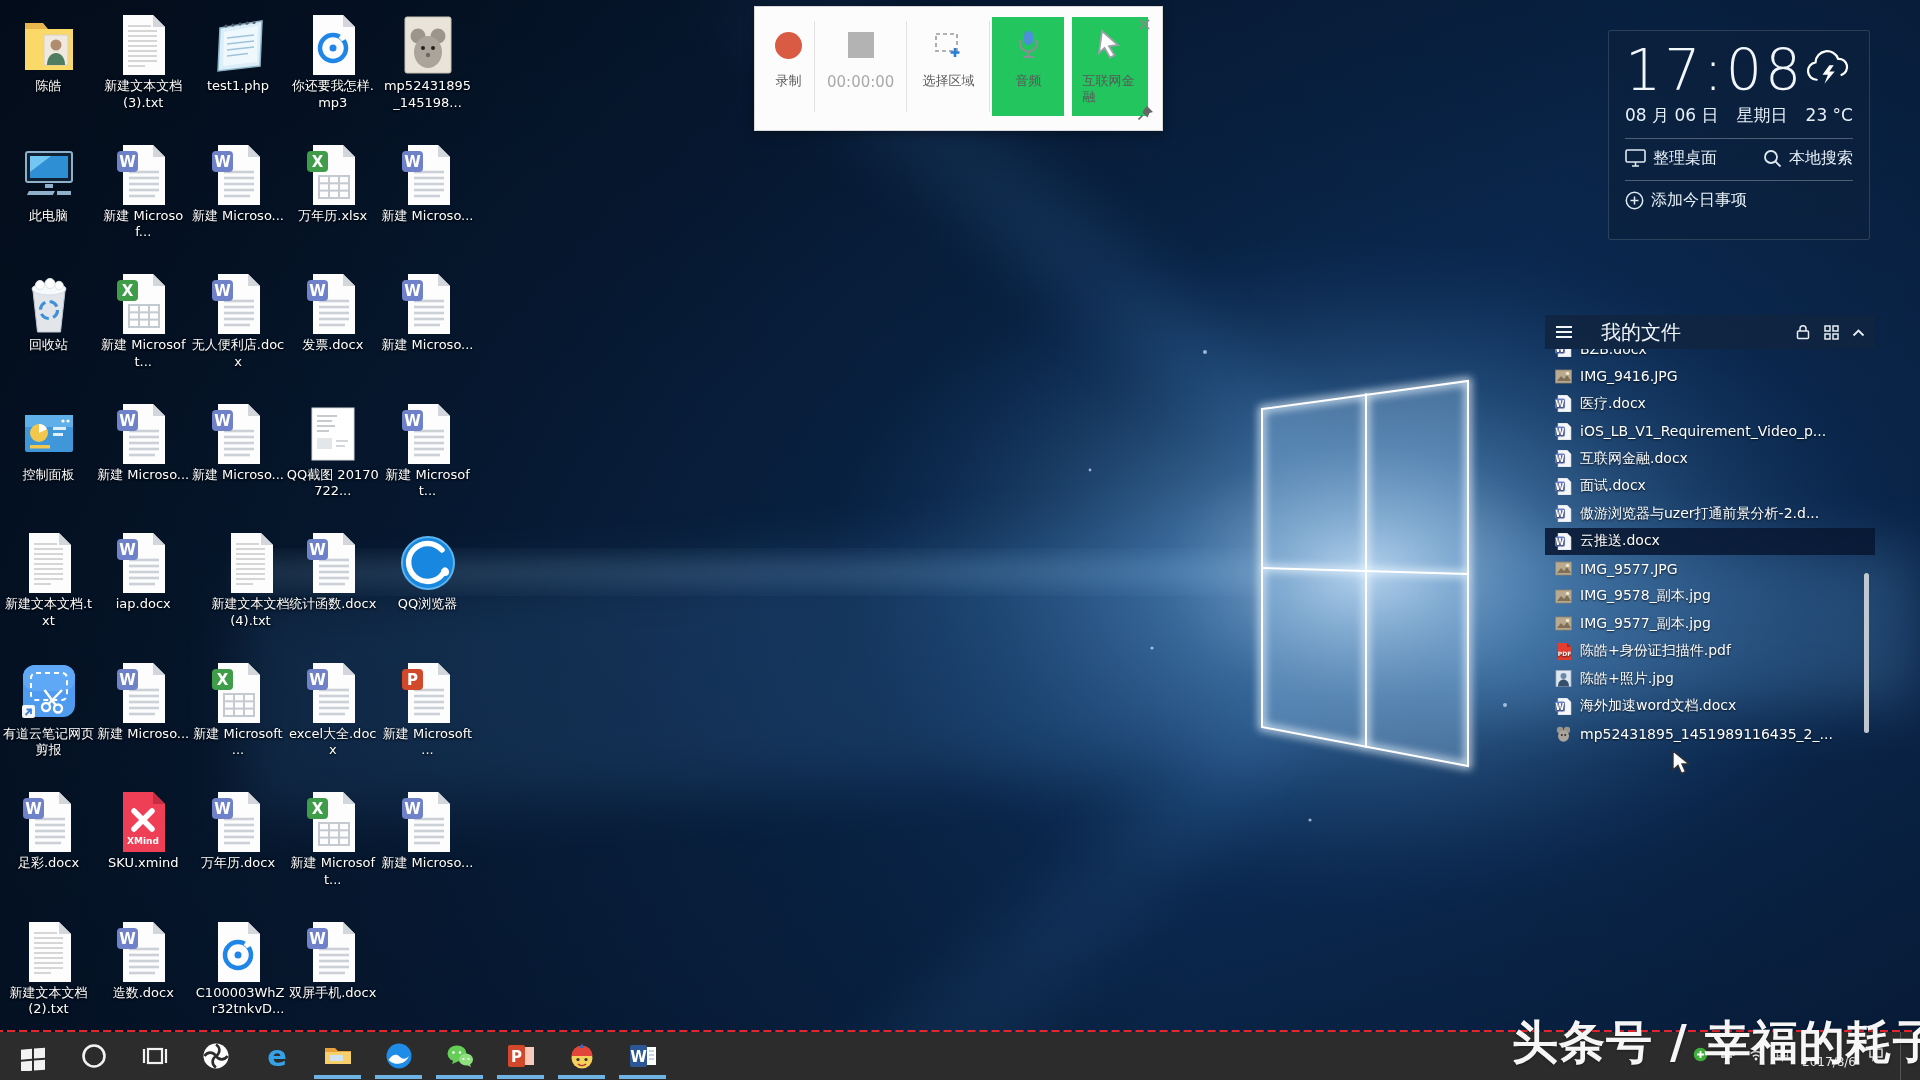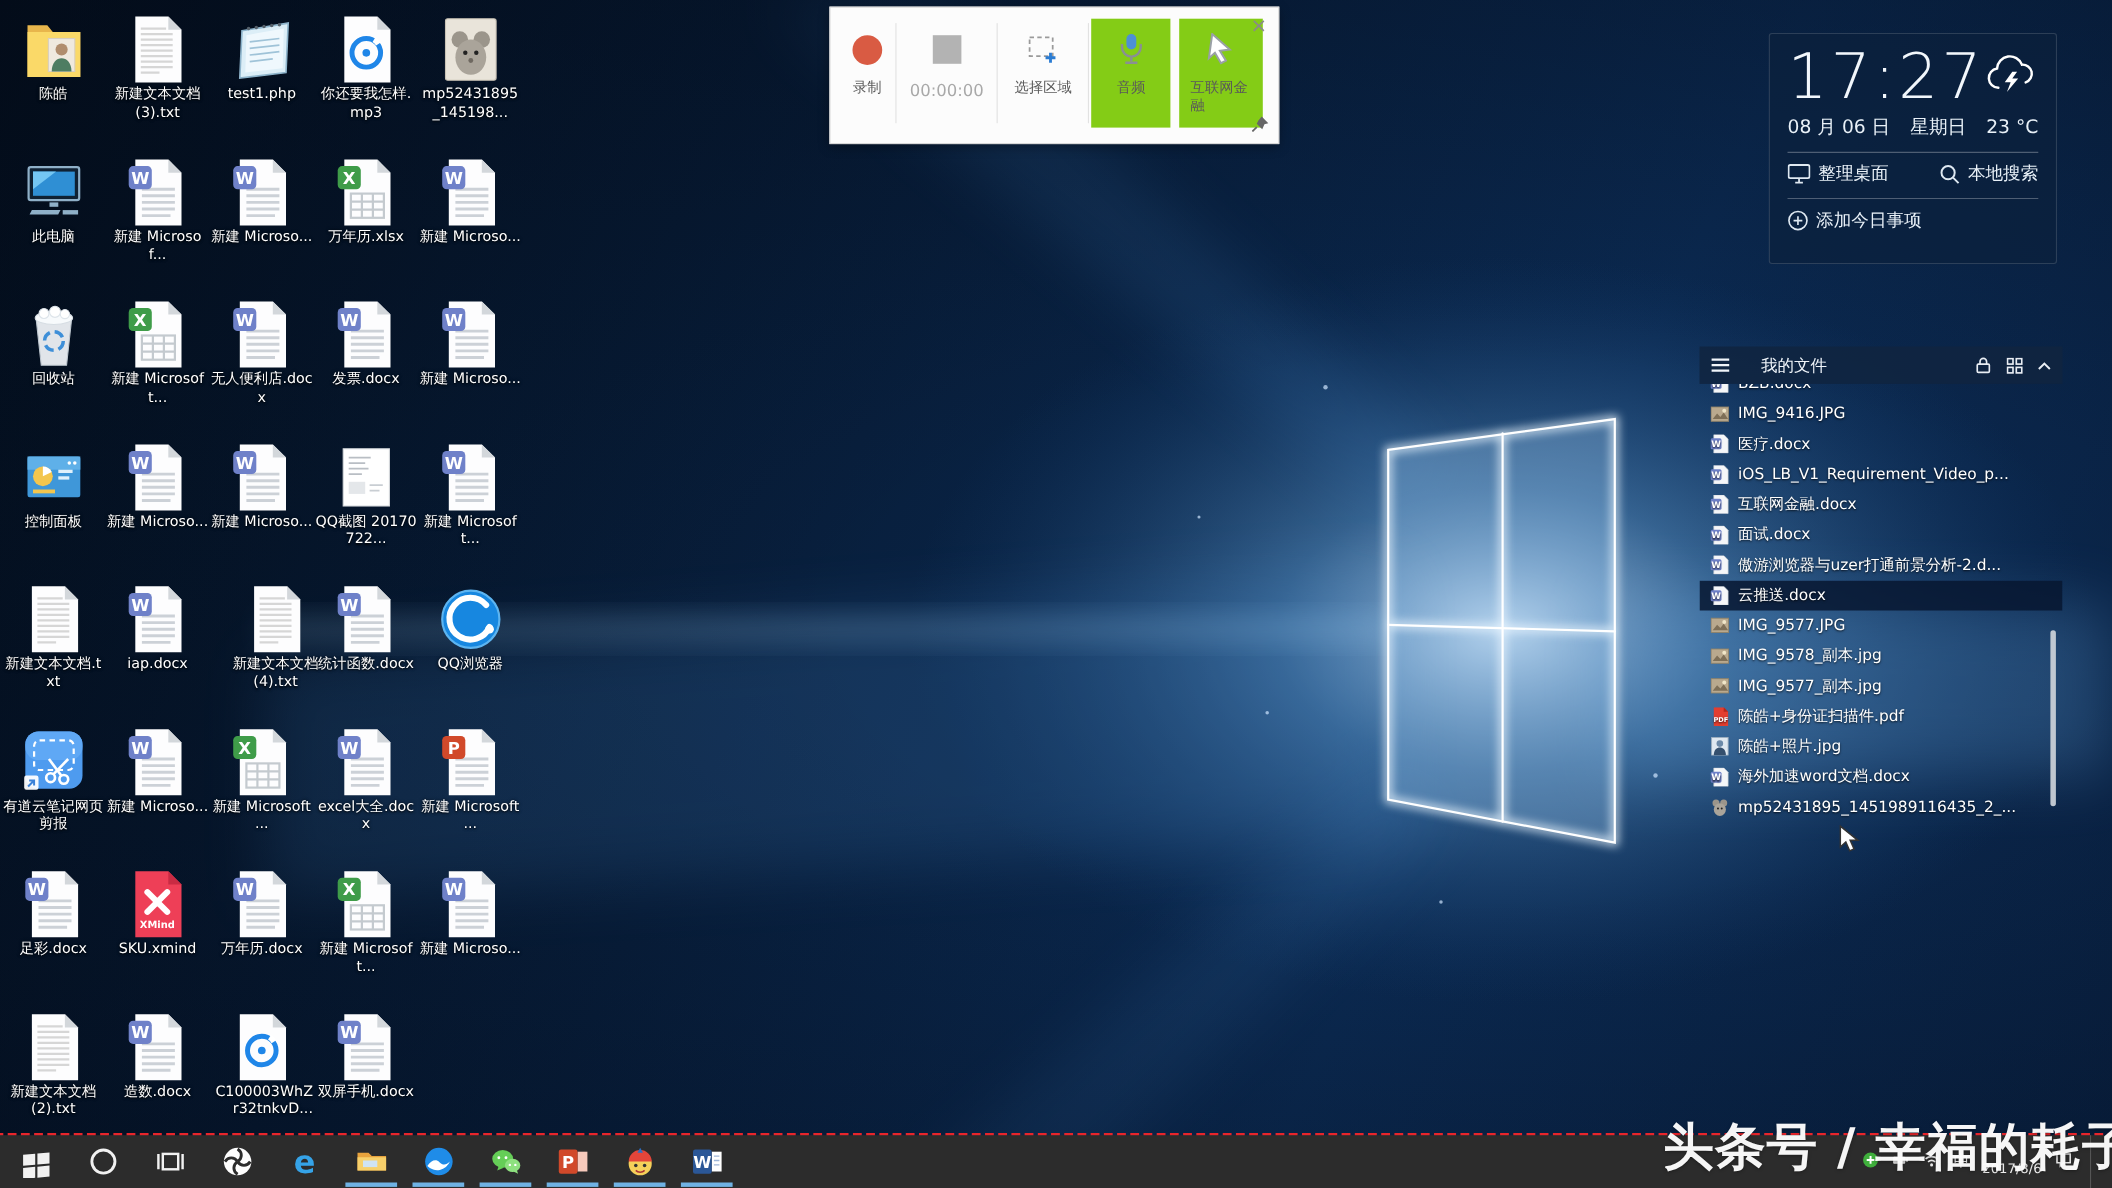--- a/index.html
+++ b/index.html
@@ -24,21 +24,21 @@
   #rec-border{position:absolute;left:-5px;top:-5px;width:1921px;height:1031px;
     border:4px dashed #e8252b;z-index:3;pointer-events:none;}
   
   #toolbar{position:absolute;left:754px;top:6px;width:409px;height:125px;z-index:6;
     background:#fcfcfc;border:1px solid #d8d8d8;box-shadow:0 3px 10px rgba(0,0,0,0.35);
     display:flex;align-items:stretch;padding:10px 6px 14px 10px;box-sizing:border-box;}
   .tb-group{display:flex;flex-direction:column;align-items:center;justify-content:flex-start;
     padding:6px 10px;color:#5a5a5a;font-size:13px;line-height:1.25;}
   .tb-sep{width:1px;background:#e2e2e2;margin:4px 2px;}
   .tb-glyph{height:44px;display:flex;align-items:center;justify-content:center;margin-bottom:6px;}
-  .tb-active{background:#84cc16;}
+  .tb-active{background:#22c55e;}
   .rec-dot{width:27px;height:27px;border-radius:50%;background:#d95b43;}
   .stop-sq{width:26px;height:26px;background:#b3b3b3;}
   .timer{color:#a9a9a9;font-size:15px;}
   #tb-close{position:absolute;top:10px;right:10px;color:#8a8a8a;font-size:18px;line-height:14px;cursor:pointer;}
   #tb-pin{position:absolute;bottom:6px;right:8px;}
   
   #clock{position:absolute;left:1608px;top:30px;width:262px;height:210px;z-index:4;
     background:rgba(12,32,60,0.62);border:1px solid rgba(255,255,255,0.14);border-radius:3px;
     color:#f2f7fc;padding:8px 16px;box-sizing:border-box;}
   #clock .time-row{display:flex;align-items:center;justify-content:space-between;}
@@ -46,21 +46,21 @@
   #clock .info-row{display:flex;justify-content:space-between;align-items:baseline;
     font-size:17px;margin-top:2px;color:#e9f1f8;}
   #clock hr{border:none;border-top:1px solid rgba(255,255,255,0.28);margin:11px 0 9px;}
   #clock .act-row{display:flex;justify-content:space-between;font-size:16px;color:#e9f1f8;}
   .act{display:flex;align-items:center;gap:7px;cursor:pointer;}
   
   #panel{position:absolute;left:1545px;top:315px;width:330px;height:512px;z-index:4;}
   #panel-header{position:absolute;left:0;top:0;right:0;height:34px;z-index:2;
     background:rgba(16,36,64,0.88);display:flex;align-items:center;color:#f0f5fa;
     padding:0 10px;box-sizing:border-box;}
-  #panel-title{font-size:15px;margin-left:28px;flex:0 0 auto;}
+  #panel-title{font-size:20px;margin-left:28px;flex:0 0 auto;}
   #panel-header .spacer{flex:1;}
   #panel-header .hicon{margin-left:13px;display:flex;align-items:center;cursor:pointer;}
   #panel-list{position:absolute;top:34px;left:0;right:0;bottom:0;overflow:hidden;}
   .frow{display:flex;align-items:center;height:27.5px;padding-left:10px;gap:8px;
     font-size:14px;color:#fff;text-shadow:0 1px 2px rgba(0,0,0,0.8);white-space:nowrap;}
   .frow:first-child{margin-top:-14px;}
   .frow.selected{background:rgba(7,22,48,0.85);}
   .frow .fic{width:17px;height:17px;flex:0 0 auto;display:flex;}
   #panel-scrollbar{position:absolute;right:6px;top:258px;width:5px;height:160px;
     background:rgba(206,212,218,0.92);border-radius:3px;}
@@ -847,21 +847,21 @@
   <div id="tb-pin">
     <svg width="16" height="15" viewBox="0 0 16 15">
       <path d="M9 1l6 6-3.5 1-2 4.5-5-5L6 4.5z" fill="#666"></path>
       <line x1="4.5" y1="10.5" x2="0.5" y2="14.5" stroke="#666" stroke-width="1.6"></line>
     </svg>
   </div>
 </div>
 
 <div id="clock">
   <div class="time-row">
-    <span class="time">17:27</span>
+    <span class="time">17:08</span>
     <svg width="50" height="44" viewBox="0 0 50 44">
       <path d="M13 32a9 9 0 0 1-1.2-17.9A12 12 0 0 1 35 10.5 8.5 8.5 0 0 1 38.5 27" fill="none" stroke="#fff" stroke-width="2.3" stroke-linecap="round"></path>
       <path d="M26 17l-7 10h5.5l-3.5 9 10.5-12.5h-5.5l4.5-6.5z" fill="#fff"></path>
     </svg>
   </div>
   <div class="info-row">
     <span>08 月 06 日</span>
     <span>星期日</span>
     <span>23 °C</span>
   </div>

